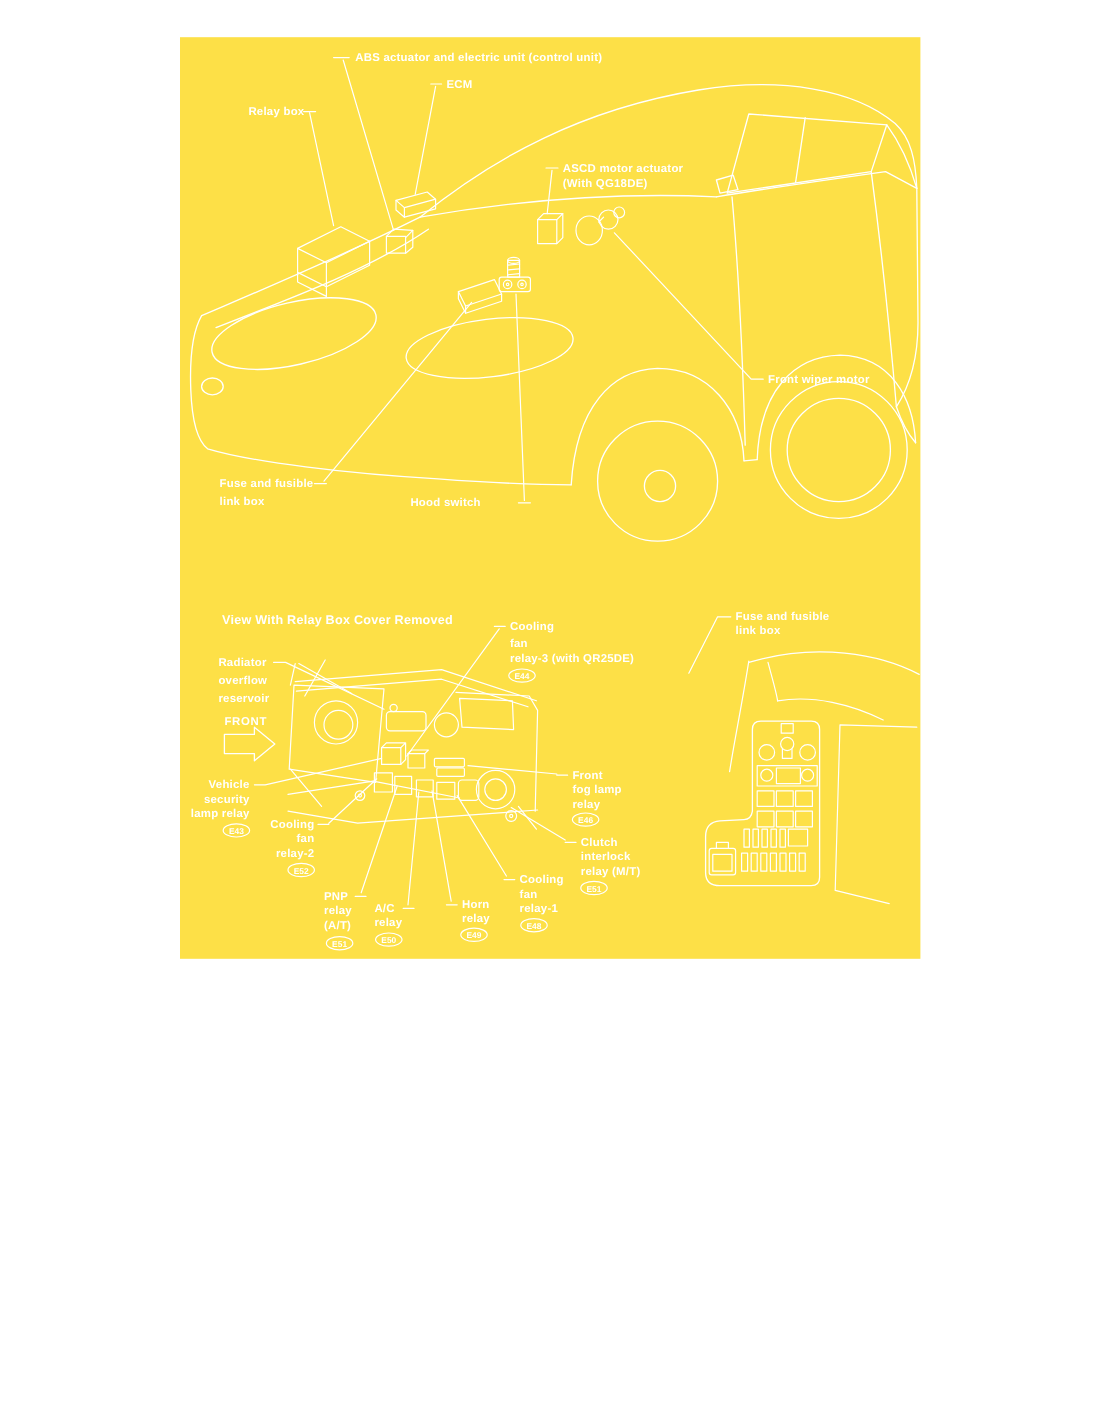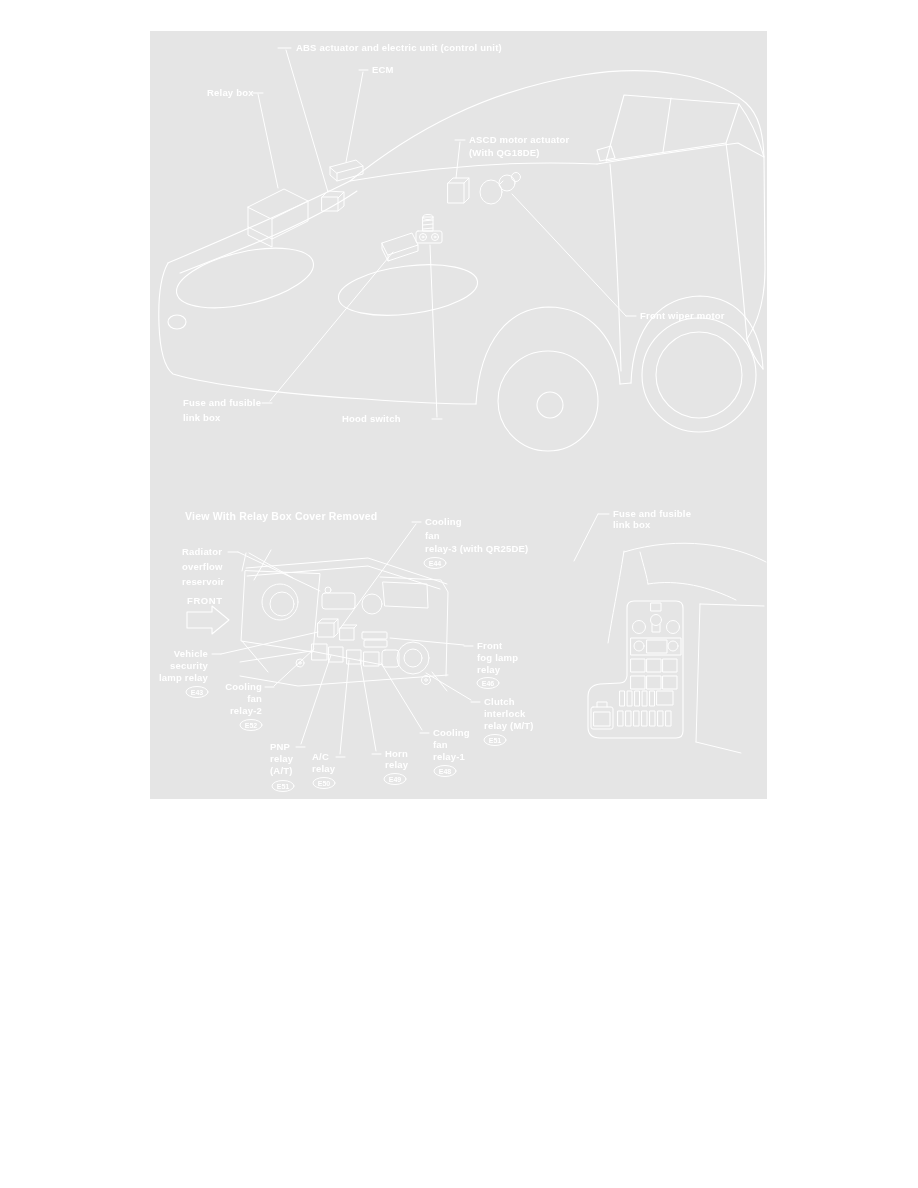--- a/index.html
+++ b/index.html
@@ -1,17 +1,17 @@
 <!DOCTYPE html>
 <html><head>
 <meta charset="utf-8">
 <style>
   html,body{margin:0;padding:0;background:#fff;}
   .page{position:relative;width:918px;height:1188px;background:#fff;font-family:"Liberation Sans",sans-serif;overflow:hidden;}
-  .panel{position:absolute;left:150px;top:31px;width:617px;height:768px;background:#e5e5e5;}
+  .panel{position:absolute;left:150px;top:31px;width:617px;height:768px;background:#fde047;}
   svg{display:block;}
   .ln{stroke:#fff;stroke-width:1.1;fill:none;stroke-linecap:round;stroke-linejoin:round;}
   .ln2{stroke:#fff;stroke-width:1;fill:none;stroke-linecap:round;stroke-linejoin:round;}
   .lbl{font:600 9.5px "Liberation Sans",sans-serif;fill:#fff;letter-spacing:.2px;}
   .lblb{font:700 10.5px "Liberation Sans",sans-serif;fill:#fff;letter-spacing:.2px;}
   .lblf{font:700 9.5px "Liberation Sans",sans-serif;fill:#fff;letter-spacing:.6px;}
   .badge{font:700 7px "Liberation Sans",sans-serif;fill:#fff;text-anchor:middle;}
   .end{text-anchor:end;}
 </style>
 </head>

